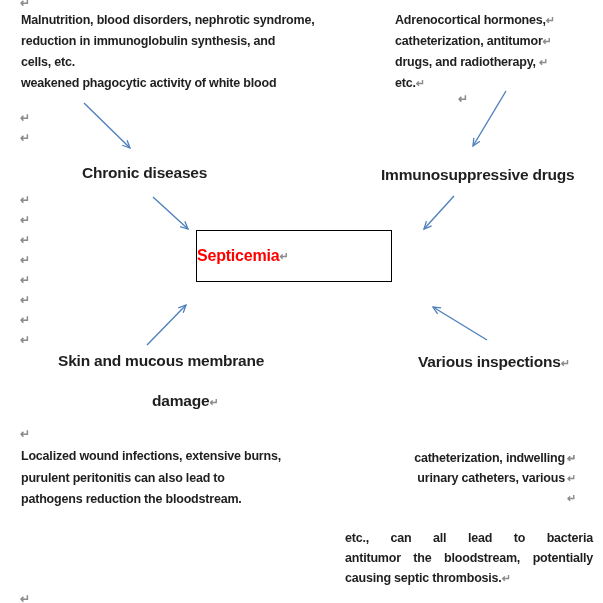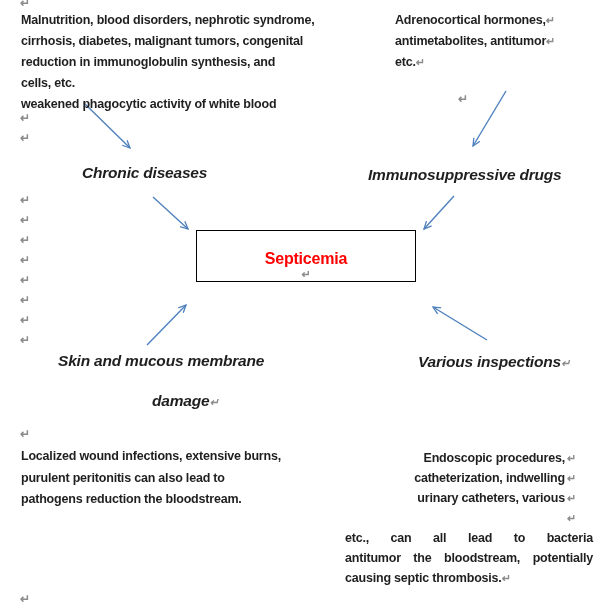--- a/index.html
+++ b/index.html
@@ -3,31 +3,31 @@
 <meta charset="utf-8">
 <style>
   html,body{margin:0;padding:0;background:#ffffff;}
   #page{
     position:relative;width:603px;height:603px;background:#ffffff;overflow:hidden;
     font-family:"Liberation Sans",sans-serif;font-weight:bold;color:var(--body-text,#1f1f1f);
   }
   .blk{position:absolute;font-size:12.5px;letter-spacing:-0.2px;line-height:21px;}
   .blk .line{white-space:nowrap;}
   .center .line{}
-  .heading{position:absolute;font-size:15.5px;letter-spacing:-0.2px;white-space:nowrap;font-style:italic;}
+  .heading{position:absolute;font-size:15.5px;letter-spacing:-0.2px;white-space:nowrap;}
   .pil{color:var(--pilcrow,#8c8c8c);font-size:11px;font-weight:bold;}
   .pm{position:absolute;color:var(--pilcrow,#8c8c8c);font-size:12px;font-weight:bold;line-height:12px;}
   .rline{position:relative;text-align:right;white-space:nowrap;line-height:20px;}
   .rline .pil-out{position:absolute;left:100%;top:0;padding-left:2px;}
   .jblk{line-height:20px;}
   .jblk .jline{text-align:justify;text-align-last:justify;white-space:normal;}
   .jblk .lastline{text-align:left;white-space:nowrap;}
   #center-box{
-    position:absolute;left:196px;top:230px;width:220px;height:52px;box-sizing:border-box;
-    border:1.5px solid var(--box-border,#000);display:flex;align-items:center;justify-content:flex-end;flex-direction:column;
+    position:absolute;left:196px;top:230px;width:196px;height:52px;box-sizing:border-box;
+    border:1.5px solid var(--box-border,#000);display:flex;align-items:center;justify-content:flex-start;
   }
   #center-box .title{color:var(--septicemia,#ff0000);font-size:16px;letter-spacing:-0.2px;}
   #arrow-layer{position:absolute;left:0;top:0;pointer-events:none;color:var(--arrow,#4f81bd);}
 </style>
 </head>
 <body>
 
 <div id="page">
 
   <svg id="arrow-layer" width="603" height="603" viewBox="0 0 603 603">
@@ -55,51 +55,51 @@
   <span class="pm" style="left:20px;top:294px">↵</span>
   <span class="pm" style="left:20px;top:314px">↵</span>
   <span class="pm" style="left:20px;top:334px">↵</span>
   <span class="pm" style="left:20px;top:428px">↵</span>
   <span class="pm" style="left:20px;top:593px">↵</span>
 
   <span class="pm" style="left:458px;top:93px">↵</span>
 
   <div class="blk" style="left:21px;top:10px;width:330px">
     <div class="line">Malnutrition, blood disorders, nephrotic syndrome,</div>
-    <div class="line">cirrhosis, diabetes, malignant tumors, congenital</div>
     <div class="line">reduction in immunoglobulin synthesis, and</div>
     <div class="line">cells, etc.</div>
     <div class="line">weakened phagocytic activity of white blood</div>
   </div>
 
   <div class="blk center" style="left:395px;top:10px;width:200px">
     <div class="line"><span>Adrenocortical hormones,</span><span class="pil">↵</span></div>
-    <div class="line"><span>antimetabolites, antitumor</span><span class="pil">↵</span></div>
+    <div class="line"><span>catheterization, antitumor</span><span class="pil">↵</span></div>
+    <div class="line"><span>drugs, and radiotherapy, </span><span class="pil">↵</span></div>
     <div class="line"><span>etc.</span><span class="pil">↵</span></div>
   </div>
 
   <div class="heading" style="left:82px;top:164px">Chronic diseases</div>
-  <div class="heading" style="left:368px;top:166px">Immunosuppressive drugs</div>
+  <div class="heading" style="left:381px;top:166px">Immunosuppressive drugs</div>
   <div class="heading" style="left:58px;top:352px">Skin and mucous membrane</div>
   <div class="heading" style="left:152px;top:392px"><span>damage</span><span class="pil">↵</span></div>
   <div class="heading" style="left:418px;top:353px"><span>Various inspections</span><span class="pil">↵</span></div>
 
   <div id="center-box">
     <span class="title">Septicemia</span>
       <span class="pil">↵</span>
   </div>
 
   <div class="blk" style="left:21px;top:446px;width:330px;line-height:21.5px">
     <div class="line">Localized wound infections, extensive burns,</div>
     <div class="line">purulent peritonitis can also lead to</div>
     <div class="line">pathogens reduction the bloodstream.</div>
   </div>
 
   <div class="blk" style="left:345px;top:448px;width:220px">
-    <div class="rline"><span>Endoscopic procedures,</span><span class="pil pil-out">↵</span></div>
+    <div class="rline"><span class="pil pil-out">↵</span></div>
     <div class="rline"><span>catheterization, indwelling</span><span class="pil pil-out">↵</span></div>
     <div class="rline"><span>urinary catheters, various</span><span class="pil pil-out">↵</span></div>
     <div class="rline"><span class="pil pil-out">↵</span></div>
   </div>
 
   <div class="blk jblk" style="left:345px;top:528px;width:248px">
     <div class="jline">etc., can all lead to bacteria</div>
     <div class="jline">antitumor the bloodstream, potentially</div>
     <div class="lastline"><span>causing septic thrombosis.</span><span class="pil">↵</span></div>
   </div>

